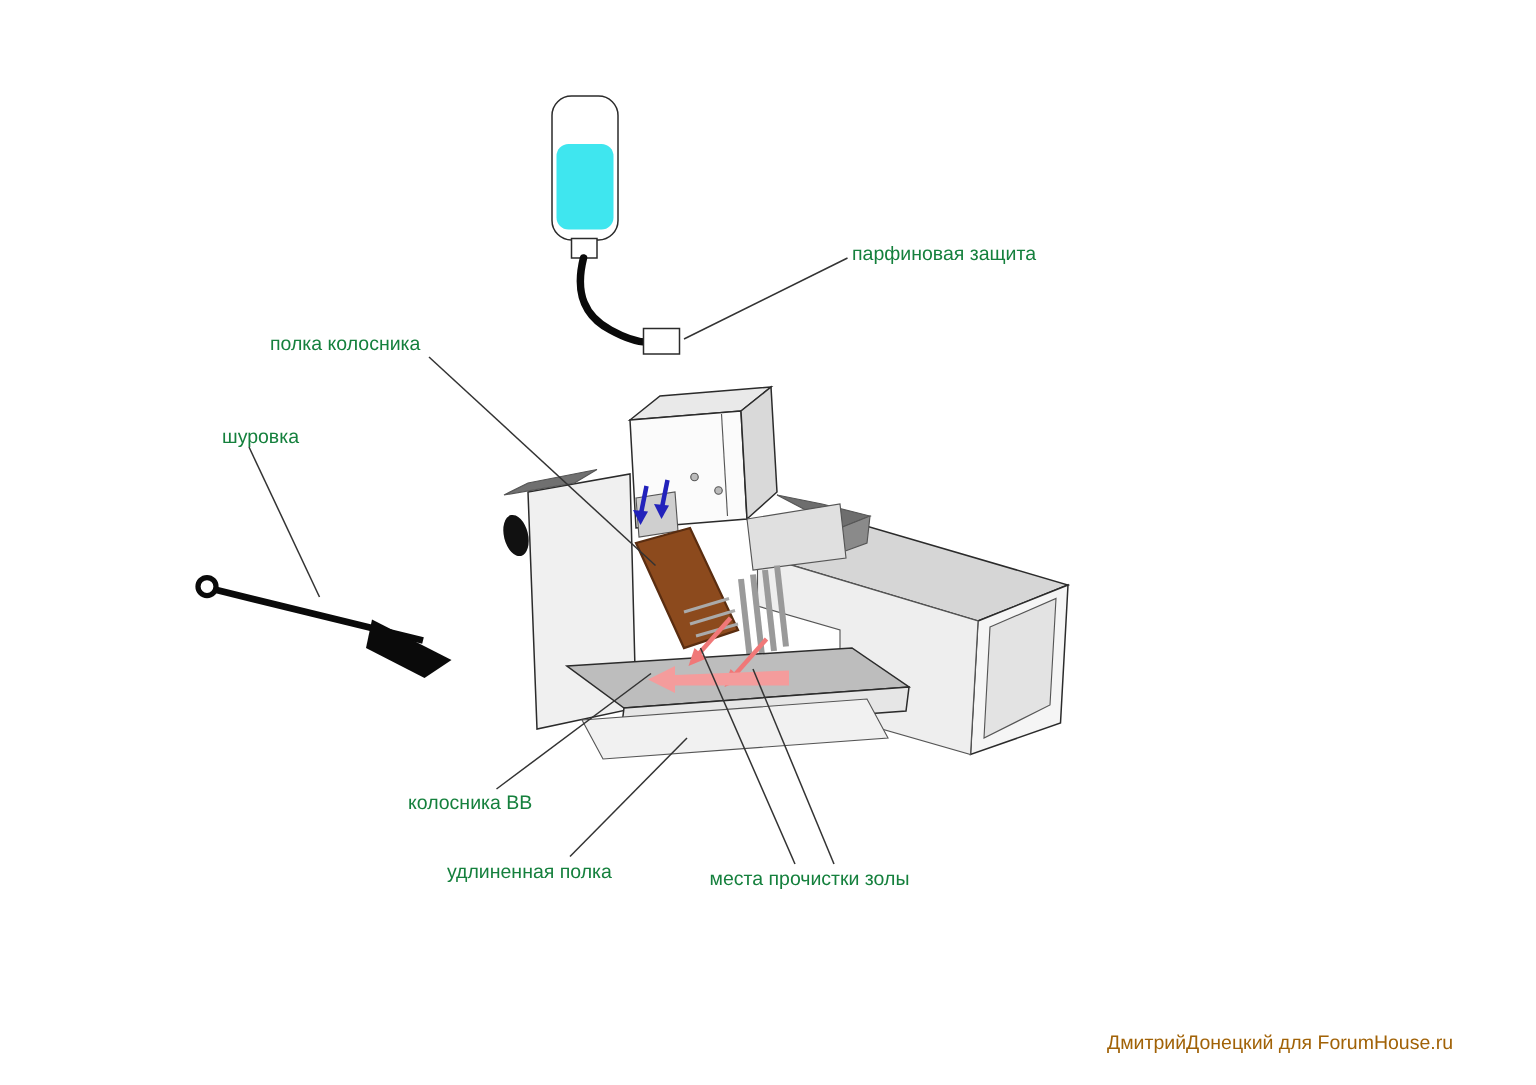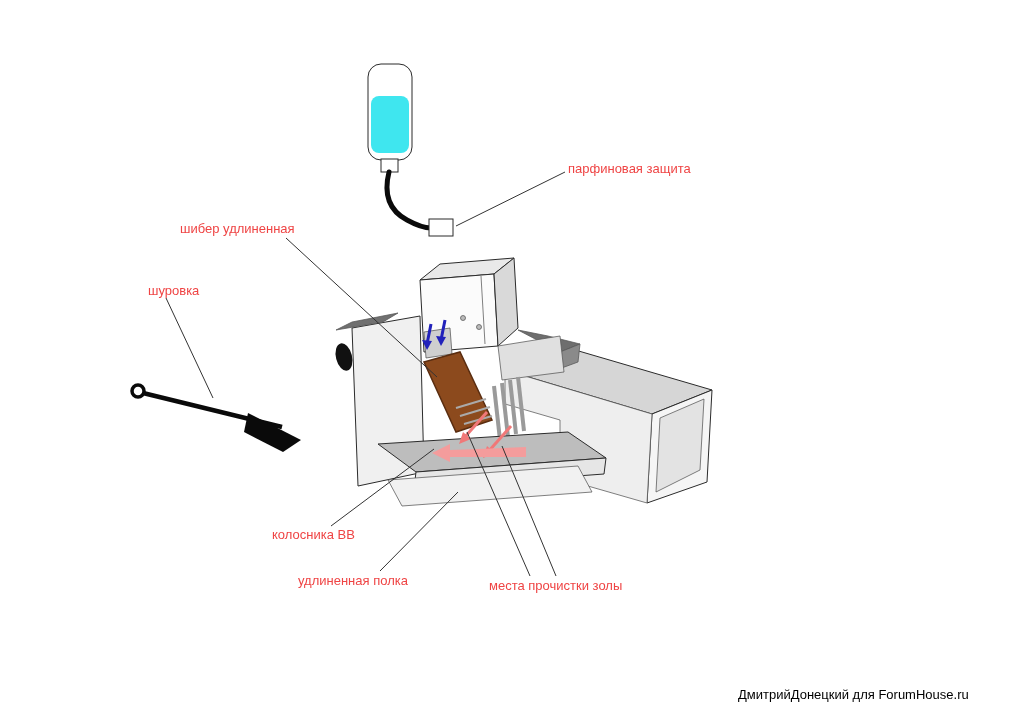--- a/index.html
+++ b/index.html
@@ -7,28 +7,28 @@
     position:relative;
     width:1024px;height:723px;
     background:#ffffff;
     font-family:"Liberation Sans", sans-serif;
     overflow:hidden;
   }
   #scene{position:absolute;left:0;top:0;}
   .label{
     position:absolute;
     font-size:13px;
-    color:#ef4444;
+    color:#15803d;
     white-space:nowrap;
   }
   .watermark{
     position:absolute;
     left:738px;top:687px;
     font-size:13px;
-    color:#000000;
+    color:#a16207;
     white-space:nowrap;
   }
   .outline{stroke:#2b2b2b;stroke-width:1;}
   .thin{stroke:#555;stroke-width:0.75;}
   .leader{stroke:#333;stroke-width:1;fill:none;}
 </style>
 </head>
 <body>
 
 <div id="page">
@@ -115,24 +115,24 @@
       <line class="leader" x1="166" y1="298" x2="213" y2="398"></line>
       <line class="leader" x1="331" y1="526" x2="434" y2="449"></line>
       <line class="leader" x1="380" y1="571" x2="458" y2="492"></line>
       <line class="leader" x1="530" y1="576" x2="467" y2="432"></line>
       <line class="leader" x1="556" y1="576" x2="502" y2="446"></line>
     </g>
   </svg>
 
   <div class="label" style="left:568px;top:161px;">парфиновая защита</div>
 
-  <div class="label" style="left:180px;top:221px;">шибер удлиненная</div>
+  <div class="label" style="left:180px;top:221px;">полка колосника</div>
 
   <div class="label" style="left:128px;top:283px;margin-left:20px;">шуровка</div>
 
   <div class="label" style="left:272px;top:527px;">колосника ВВ</div>
 
   <div class="label" style="left:298px;top:573px;">удлиненная полка</div>
 
-  <div class="label" style="left:489px;top:578px;">места прочистки золы</div>
+  <div class="label" style="left:473px;top:578px;">места прочистки золы</div>
 
   <div class="watermark">ДмитрийДонецкий для ForumHouse.ru</div>
 </div>
 
 </body></html>

